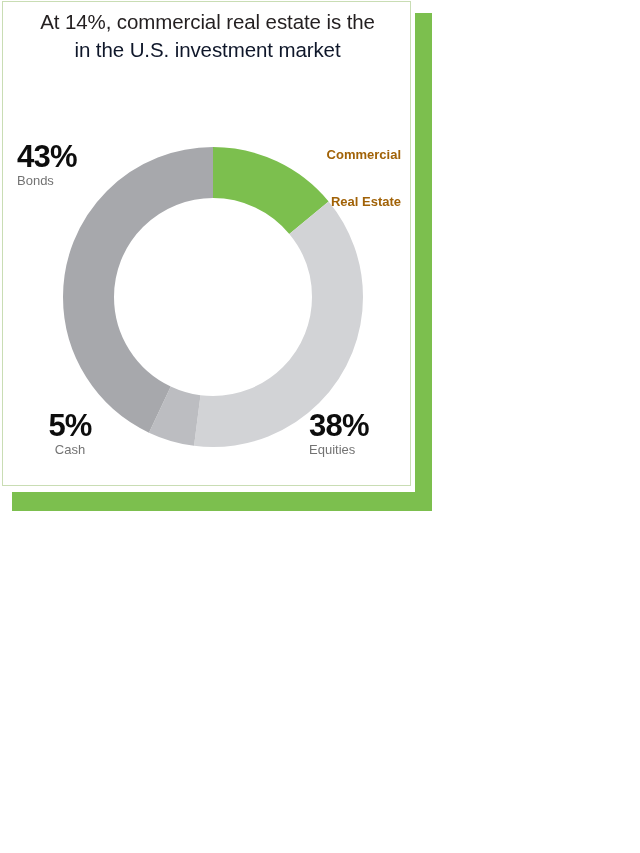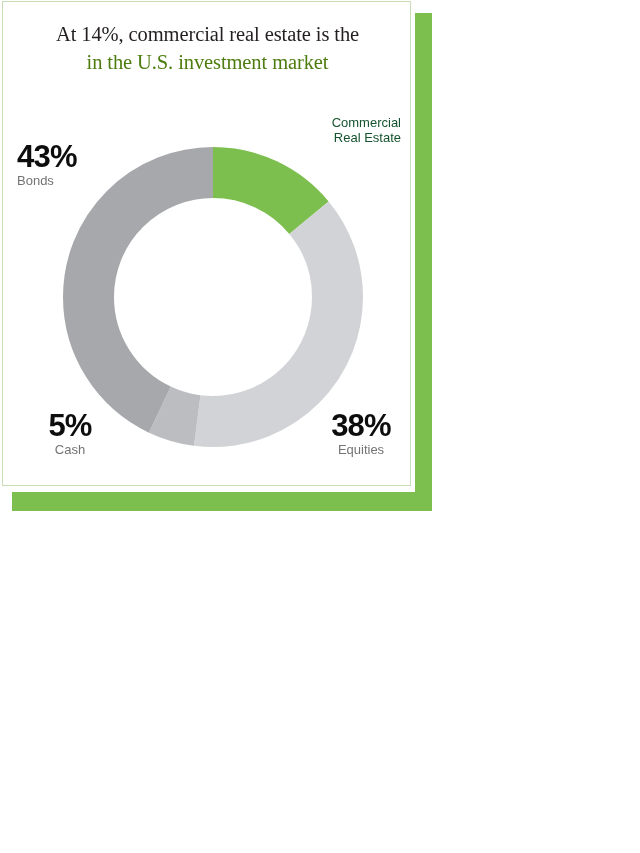--- a/index.html
+++ b/index.html
@@ -46,43 +46,42 @@
     width: 409px;
     height: 485px;
     background: #ffffff;
     border: 1px solid #C9DDB4;
     box-sizing: border-box;
   }
   
   .headline {
     position: absolute;
     left: 0;
-    top: 18px;
+    top: 6px;
     width: 409px;
     text-align: center;
-    font-family: Liberation Serif, serif;
   }
   .headline-l1 {
     font-size: 20.5px;
     color: #231F20;
     line-height: 28px;
     letter-spacing: -0.1px;
     white-space: nowrap;
   }
   .headline-l2 {
     font-size: 24.5px;
     font-weight: bold;
     color: #7CBF4E;
     line-height: 31px;
     letter-spacing: -0.2px;
     white-space: nowrap;
   }
   .headline-l3 {
     font-size: 20.5px;
-    color: #4d7c0f;
+    color: #0f172a;
     line-height: 28px;
     letter-spacing: -0.1px;
     white-space: nowrap;
   }
   
   .donut-wrap {
     position: absolute;
     left: 60px;
     top: 145px;
     width: 300px;
@@ -105,21 +104,21 @@
     white-space: nowrap;
   }
   .callout .name {
     font-size: 13px;
     line-height: 16px;
     white-space: nowrap;
   }
   .callout.dark .pct { color: #0D0D0D; }
   .callout.dark .name { color: #737373; }
   .callout.green .pct { color: #7CBF4E; }
-  .callout.green .name { color: #14532d; font-weight: normal; line-height: 15px; }
+  .callout.green .name { color: #a16207; font-weight: bold; line-height: 15px; margin-top: 32px; }
 
   .callout-bonds {
     left: 14px;
     top: 139px;
     width: 108px;
   }
   .callout-cre {
     left: 272px;
     top: 113px;
     width: 126px;
@@ -128,21 +127,21 @@
   .callout-cash {
     left: 16px;
     top: 408px;
     width: 102px;
     text-align: center;
   }
   .callout-equities {
     left: 306px;
     top: 408px;
     width: 104px;
-    text-align: center;
+    text-align: left;
   }
 </style>
 </head>
 <body>
 
 <div id="infographic">
 
   <div class="shadow-right"></div>
   <div class="shadow-bottom"></div>
 

